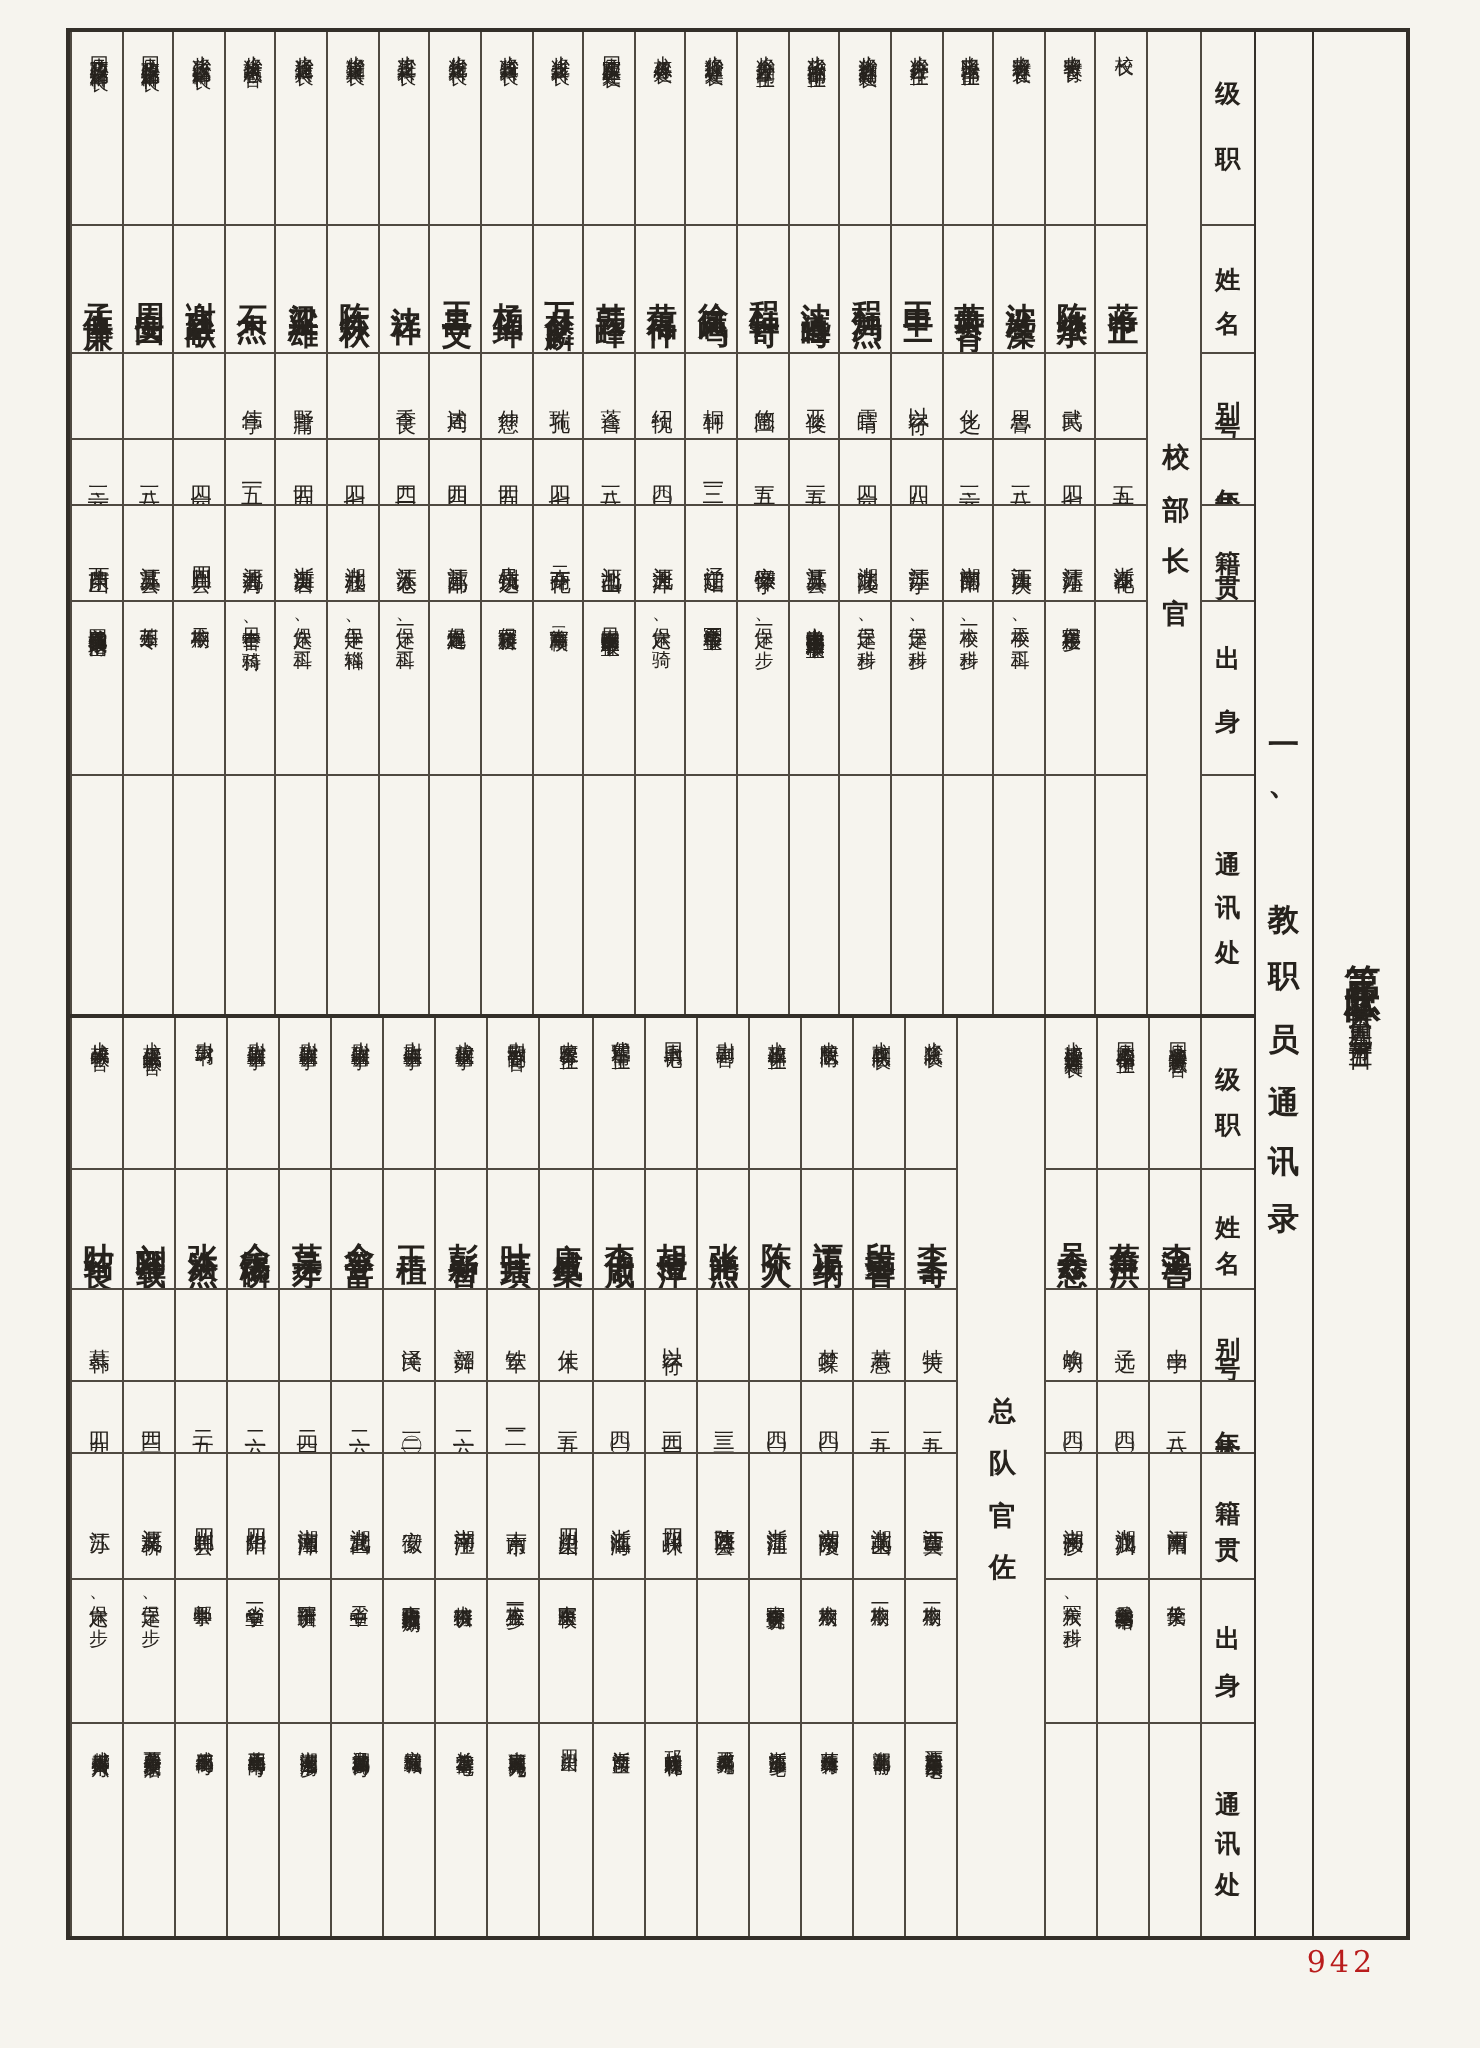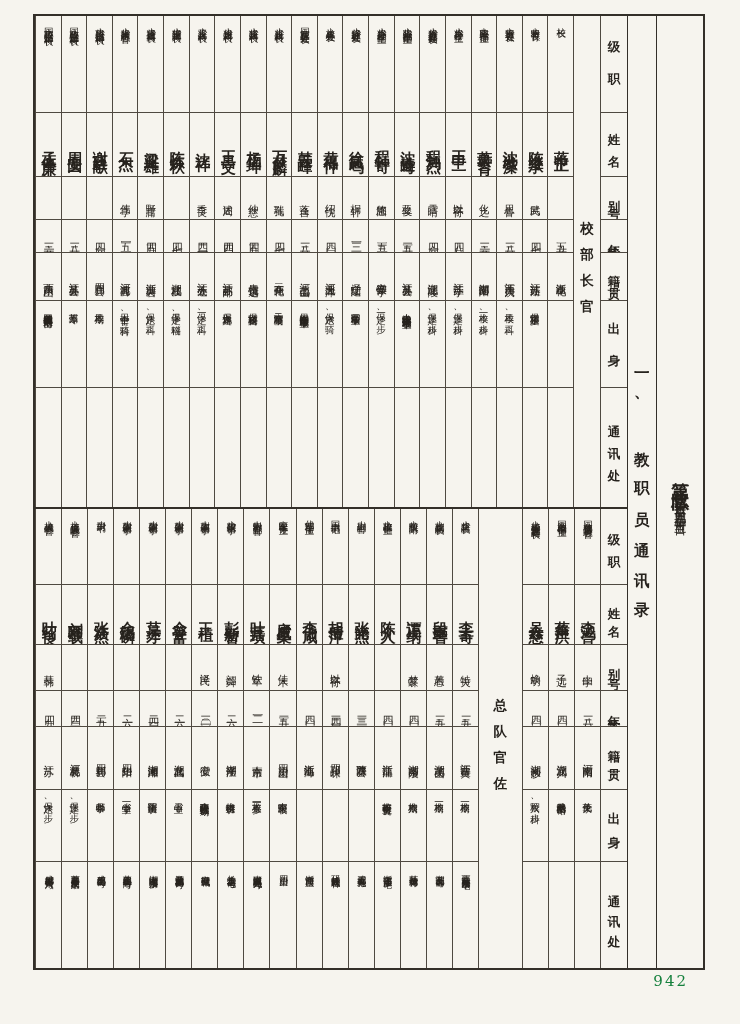--- a/index.html
+++ b/index.html
@@ -91,21 +91,21 @@
   .t0 .hcell.r-contact span{letter-spacing:22px;}
   .t1 .hcell.r-rank span{letter-spacing:24px;}
   .t1 .hcell.r-name span{letter-spacing:18px;}
   .t1 .hcell.r-alias span{letter-spacing:10px;}
   .t1 .hcell.r-age span{letter-spacing:4px;}
   .t1 .hcell.r-native span{letter-spacing:18px;}
   .t1 .hcell.r-background span{letter-spacing:24px;}
   .t1 .hcell.r-contact span{letter-spacing:20px;}
   .page-number{
     position:absolute;top:972px;right:52px;
-    font-size:15px;letter-spacing:2px;color:#15803d;
+    font-size:15px;letter-spacing:2px;color:#b91c1c;
     font-family:"DejaVu Serif", serif;
   }
 </style>
 </head>
 <body>
 
 <div class="sheet">
   <div class="title-col">
     <span class="v"><span class="t-main">第三总队</span><span class="t-date">（一九四〇年六月十二日至一九四二年二月十五日）</span></span>
   </div>

